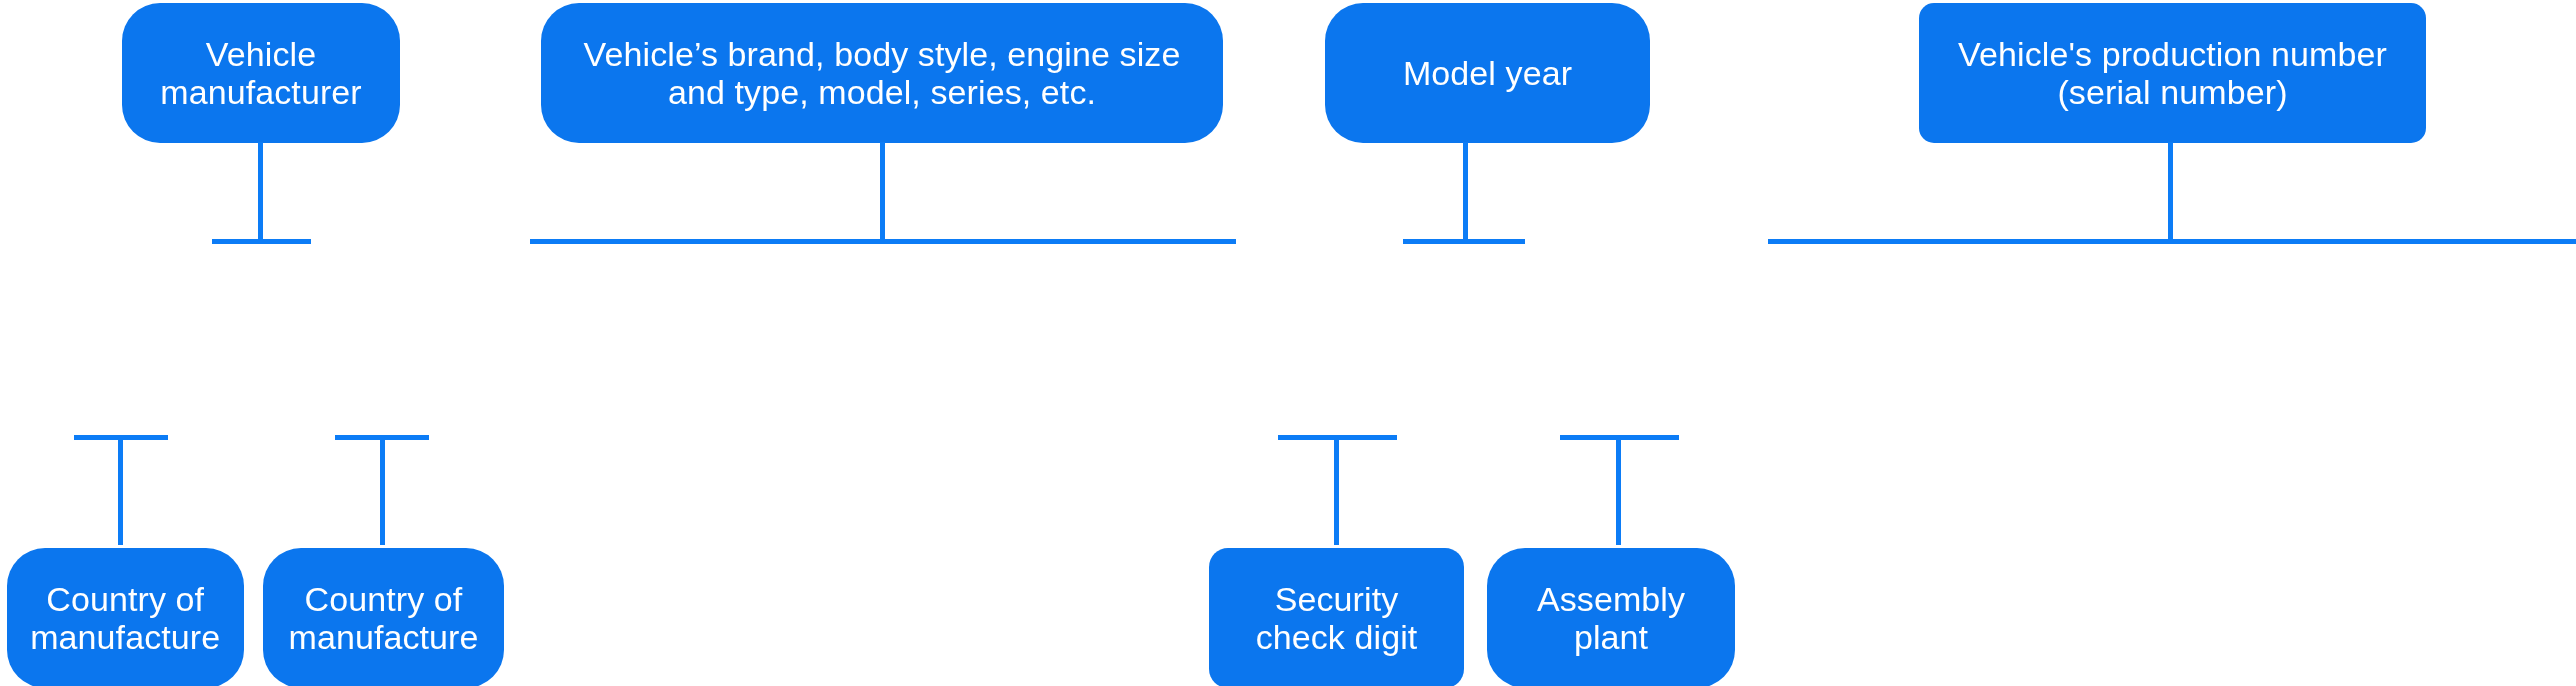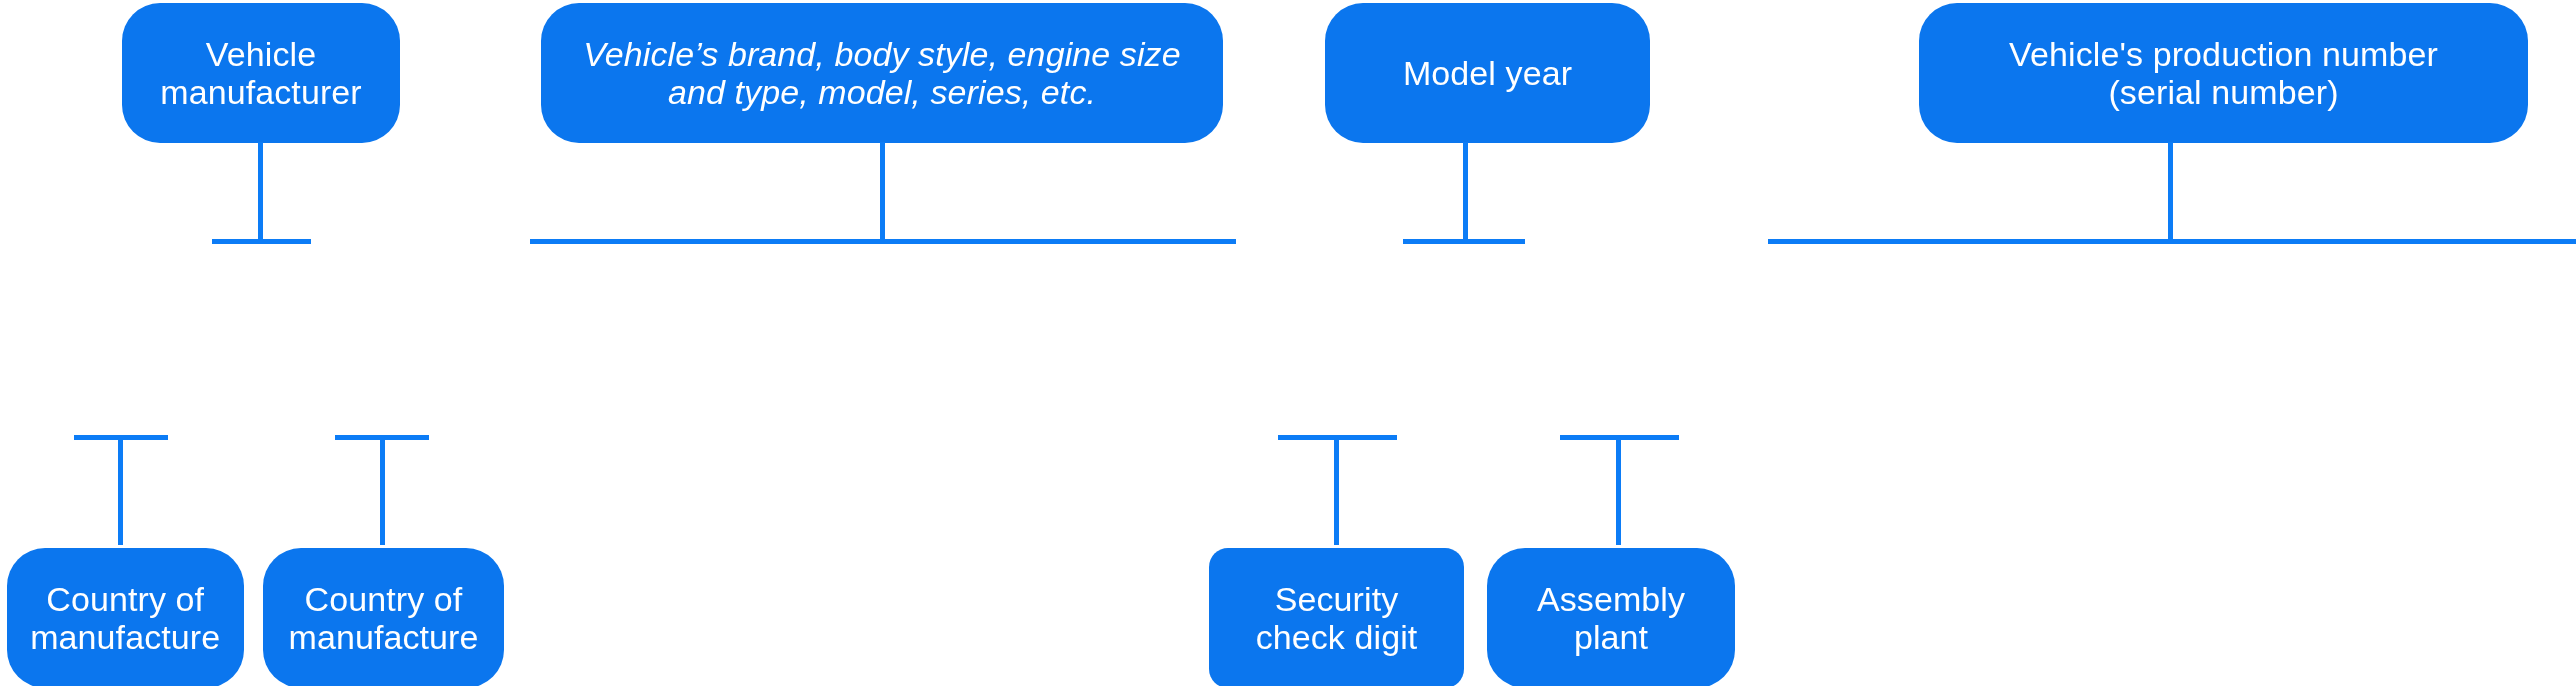--- a/index.html
+++ b/index.html
@@ -55,30 +55,30 @@
 </head>
 <body style="background: rgb(255, 255, 255);">
 
 <div class="canvas">
 
   <div class="box top" style="left:122px; width:278px;">
     <span class="label">Vehicle
 manufacturer</span>
   </div>
 
-  <div class="box top" style="left:541px; width:682px;font-style:italic;">
+  <div class="box top" style="left:541px; width:682px;">
     <span class="label">Vehicle’s brand, body style, engine size
 and type, model, series, etc.</span>
   </div>
 
   <div class="box top" style="left:1325px; width:325px;">
     <span class="label">Model year</span>
   </div>
 
-  <div class="box top" style="left:1919px; width:609px;">
+  <div class="box top" style="left:1919px; width:507px;border-radius:15px;">
     <span class="label">Vehicle's production number
 (serial number)</span>
   </div>
 
   <div class="stem top-row" style="left:258px;"></div>
   <div class="bar top-row" style="left:212px; width:99px;"></div>
 
   <div class="stem top-row" style="left:880px;"></div>
   <div class="bar top-row" style="left:530px; width:706px;"></div>
 

